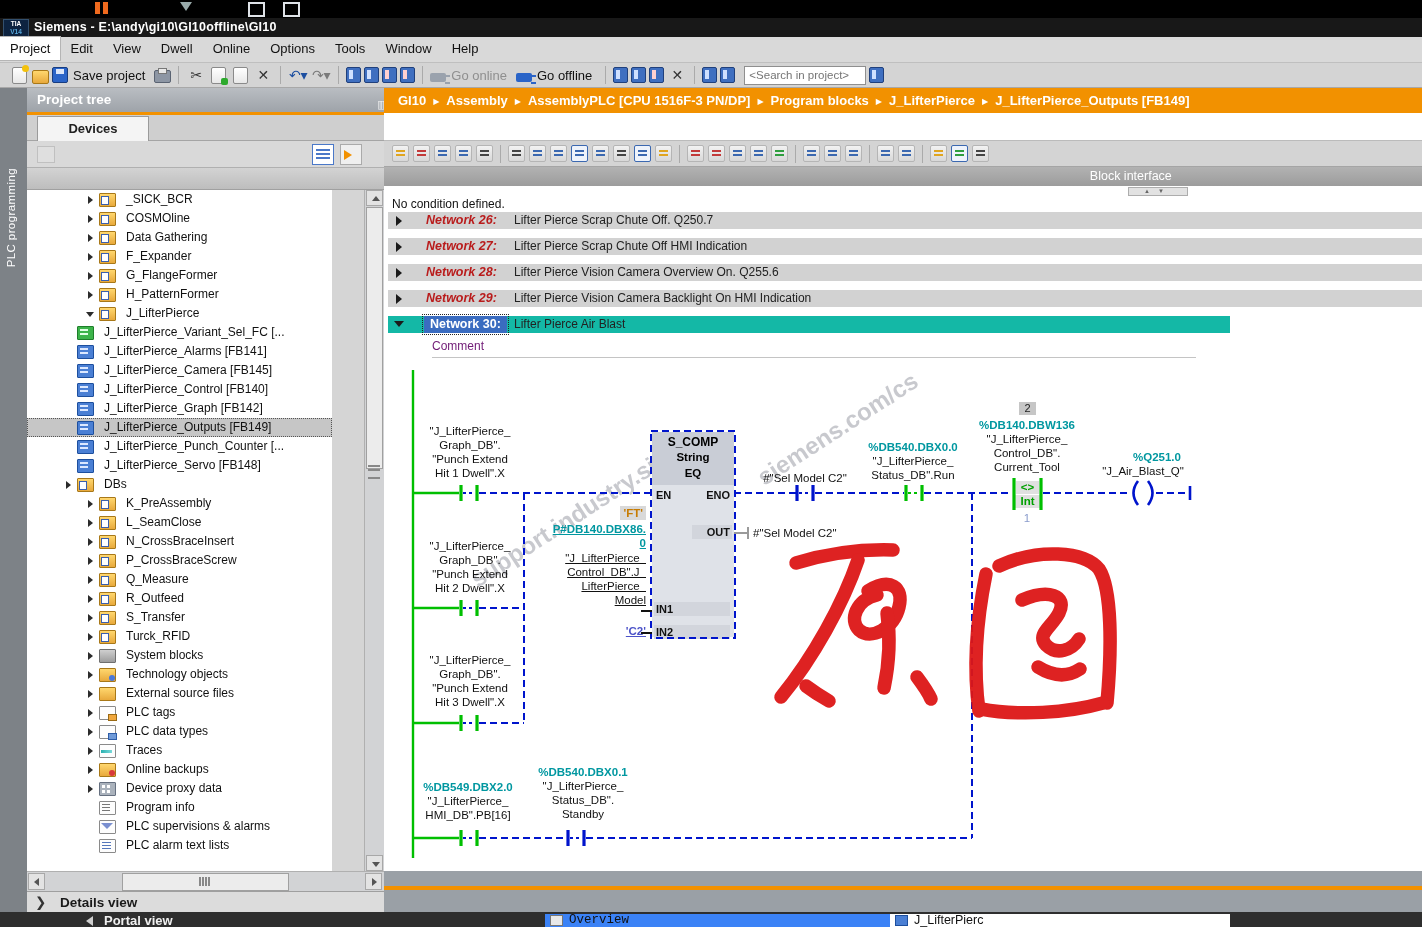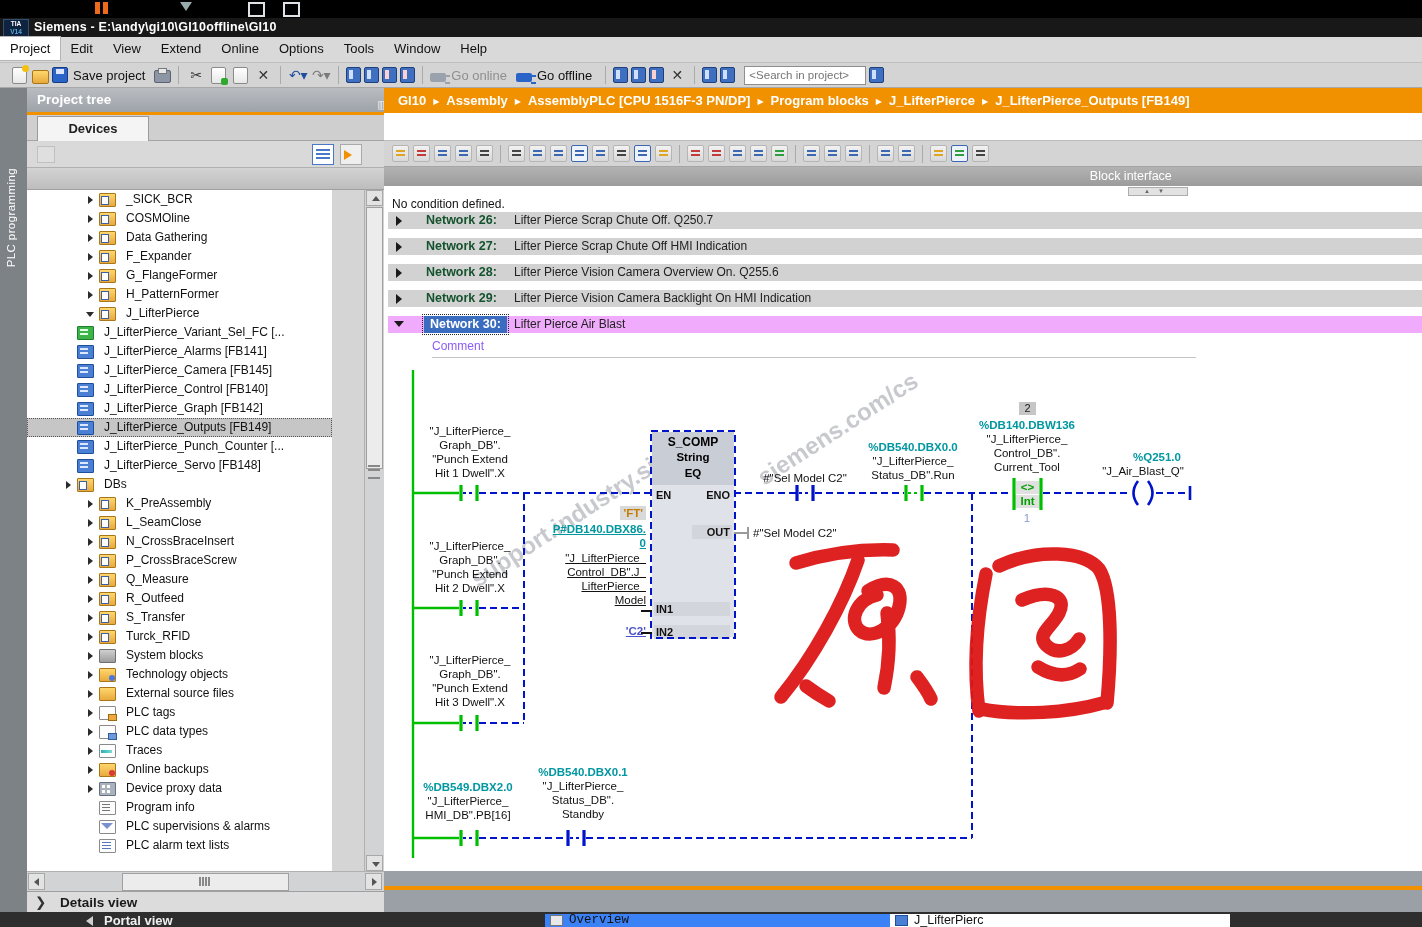--- a/index.html
+++ b/index.html
@@ -127,28 +127,28 @@
   .blockif{left:384px;top:167px;width:1038px;height:19px;background:linear-gradient(#b2b2b2,#9c9c9c);
     color:#fff;font-size:12.5px;line-height:19px;box-sizing:border-box;}
   .blockif span{position:absolute;left:68%;}
   .bif-handle{left:1128px;top:187px;width:60px;height:9px;background:#e2e2e2;border:1px solid #adadad;box-sizing:border-box;
     font-size:6px;color:#666;text-align:center;line-height:7px;letter-spacing:8px;}
   .edcontent{left:384px;top:196px;width:1038px;height:675px;background:#fff;}
   .nocond{left:392px;top:197px;font-size:12px;color:#111;}
   #network-list{left:388px;top:212px;width:1034px;}
   .nethdr{position:relative;height:17px;margin-bottom:9px;background:#d2d2d2;line-height:17px;white-space:nowrap;}
   .narr{position:absolute;left:8px;top:4px;border-left:6px solid #1a1a1a;border-top:5px solid transparent;border-bottom:5px solid transparent;}
-  .nname{position:absolute;left:38px;font-size:12.5px;font-weight:bold;color:#14532d;}
+  .nname{position:absolute;left:38px;font-size:12.5px;font-weight:bold;color:#b91c1c;font-style:italic;}
   .ntitle{position:absolute;left:126px;font-size:12px;color:#222;}
-  .net30hdr{left:388px;top:316px;width:1034px;height:17px;background:#f0abfc;line-height:17px;}
+  .net30hdr{left:388px;top:316px;width:842px;height:17px;background:#14b8a6;line-height:17px;}
   .narr30{position:absolute;left:6px;top:5px;border-top:6px solid #1a1a1a;border-left:5px solid transparent;border-right:5px solid transparent;}
   .n30chip{position:absolute;left:36px;top:0;height:17px;padding:0 6px;background:#3a6cc0;color:#fff;
     font-size:12.5px;font-weight:bold;outline:1px dotted #222;outline-offset:1px;}
   .n30title{position:absolute;left:126px;font-size:12px;color:#222;}
-  .commenttxt{left:432px;top:339px;font-size:12px;color:#8b5cf6;}
+  .commenttxt{left:432px;top:339px;font-size:12px;color:#701a75;}
   .commentline{left:432px;top:357px;width:764px;height:1px;background:#c4c4c4;}
   
   .lbl{position:absolute;font-size:11.5px;line-height:14px;text-align:center;color:#111;white-space:pre-line;}
   .lbl.right{text-align:right;text-decoration:underline;}
   .lbl.left{text-align:left;}
   .teal{color:#0097a0;font-weight:bold;}
   .blueop{color:#4b52c8;font-weight:bold;}
   .ftchip{color:#c77b00;font-weight:bold;background:#d9d9d9;padding:0 3px;display:inline-block;}
   .chip2{position:absolute;left:1019px;top:402px;width:17px;height:13px;background:#c6c6c6;
     font-size:11px;text-align:center;line-height:13px;color:#222;}
@@ -191,21 +191,21 @@
   </div>
 
   <div class="abs titlebar">
     <div class="abs tia-badge">
       <div>TIA</div>
       <div class="v">V14</div>
     </div>
     <span class="abs wtitle">Siemens  -  E:\andy\gi10\GI10offline\GI10</span>
   </div>
 
-  <div class="abs menubar" id="menu-items"><span class="mitem">Project</span><span class="mitem">Edit</span><span class="mitem">View</span><span class="mitem">Extend</span><span class="mitem">Online</span><span class="mitem">Options</span><span class="mitem">Tools</span><span class="mitem">Window</span><span class="mitem">Help</span></div>
+  <div class="abs menubar" id="menu-items"><span class="mitem">Project</span><span class="mitem">Edit</span><span class="mitem">View</span><span class="mitem">Dwell</span><span class="mitem">Online</span><span class="mitem">Options</span><span class="mitem">Tools</span><span class="mitem">Window</span><span class="mitem">Help</span></div>
 
   <div class="abs toolbar">
     <span class="mico i-page star"></span>
     <span class="mico i-folder"></span>
     <span class="mico i-save"></span>
     <span class="tlabeltxt">Save project</span>
     <span class="mico i-print"></span>
     <span class="tsep"></span>
     <span class="tglyph dark">✂</span>
     <span class="mico i-page grn"></span>

